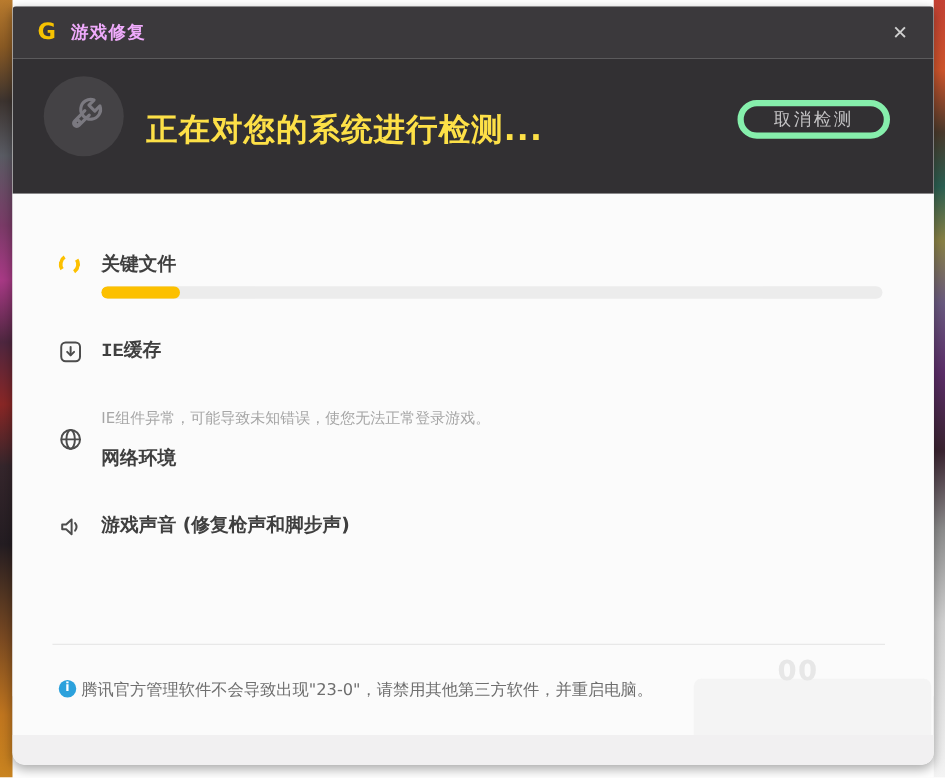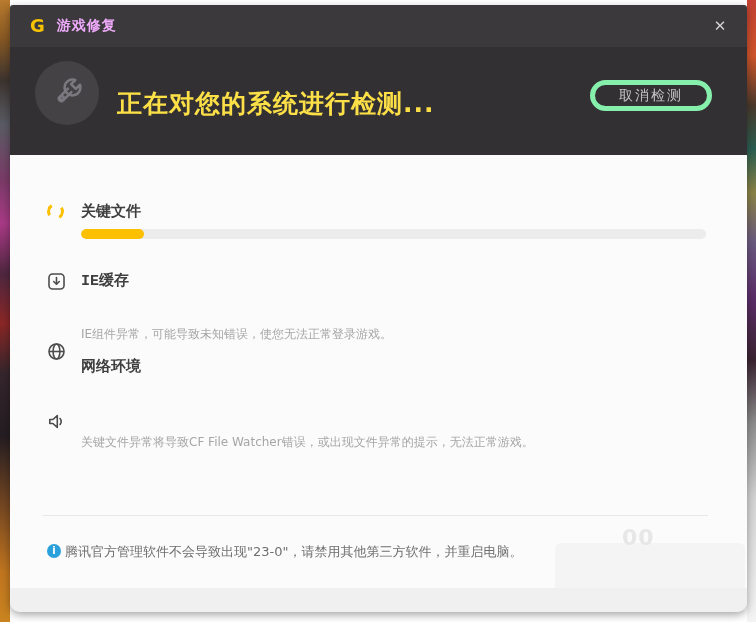--- a/index.html
+++ b/index.html
@@ -125,21 +125,21 @@
         </svg>
       </div>
       <div class="abs check-title" style="left:71px; top:186px;margin-top:16px;">网络环境</div>
 
       <div class="abs" style="left:37px; top:257px;">
         <svg width="19" height="19" viewBox="0 0 24 24" fill="none" stroke="#4c4c4c" stroke-width="2" stroke-linejoin="round" stroke-linecap="round">
           <path d="M3.5 9.5 h4 L13 4.5 v15 L7.5 14.5 h-4 z"></path>
           <path d="M16.5 8.2 a6.2 6.2 0 0 1 0 7.6"></path>
         </svg>
       </div>
-      <div class="abs check-desc" style="left:71px; top:279px;">关键文件异常将导致CF File Watcher错误，或出现文件异常的提示，无法正常游戏。</div>
+      <div class="abs check-title" style="left:71px; top:256px;">游戏声音 (修复枪声和脚步声)</div>
 
       <div class="abs divider" style="left:32px; top:360px;"></div>
 
       <div class="abs ghost-blob" style="left:545px; top:388px;"></div>
       <div class="abs ghost-00" style="left:612px; top:370px;">00</div>
       <div class="abs ghost-ticks" style="left:590px; top:440px;"></div>
 
       <div class="abs info-dot" style="left:37px; top:389px;">i</div>
       <div class="abs foot-note" style="left:55px; top:388px;">腾讯官方管理软件不会导致出现"23-0"，请禁用其他第三方软件，并重启电脑。</div>
     </div>

